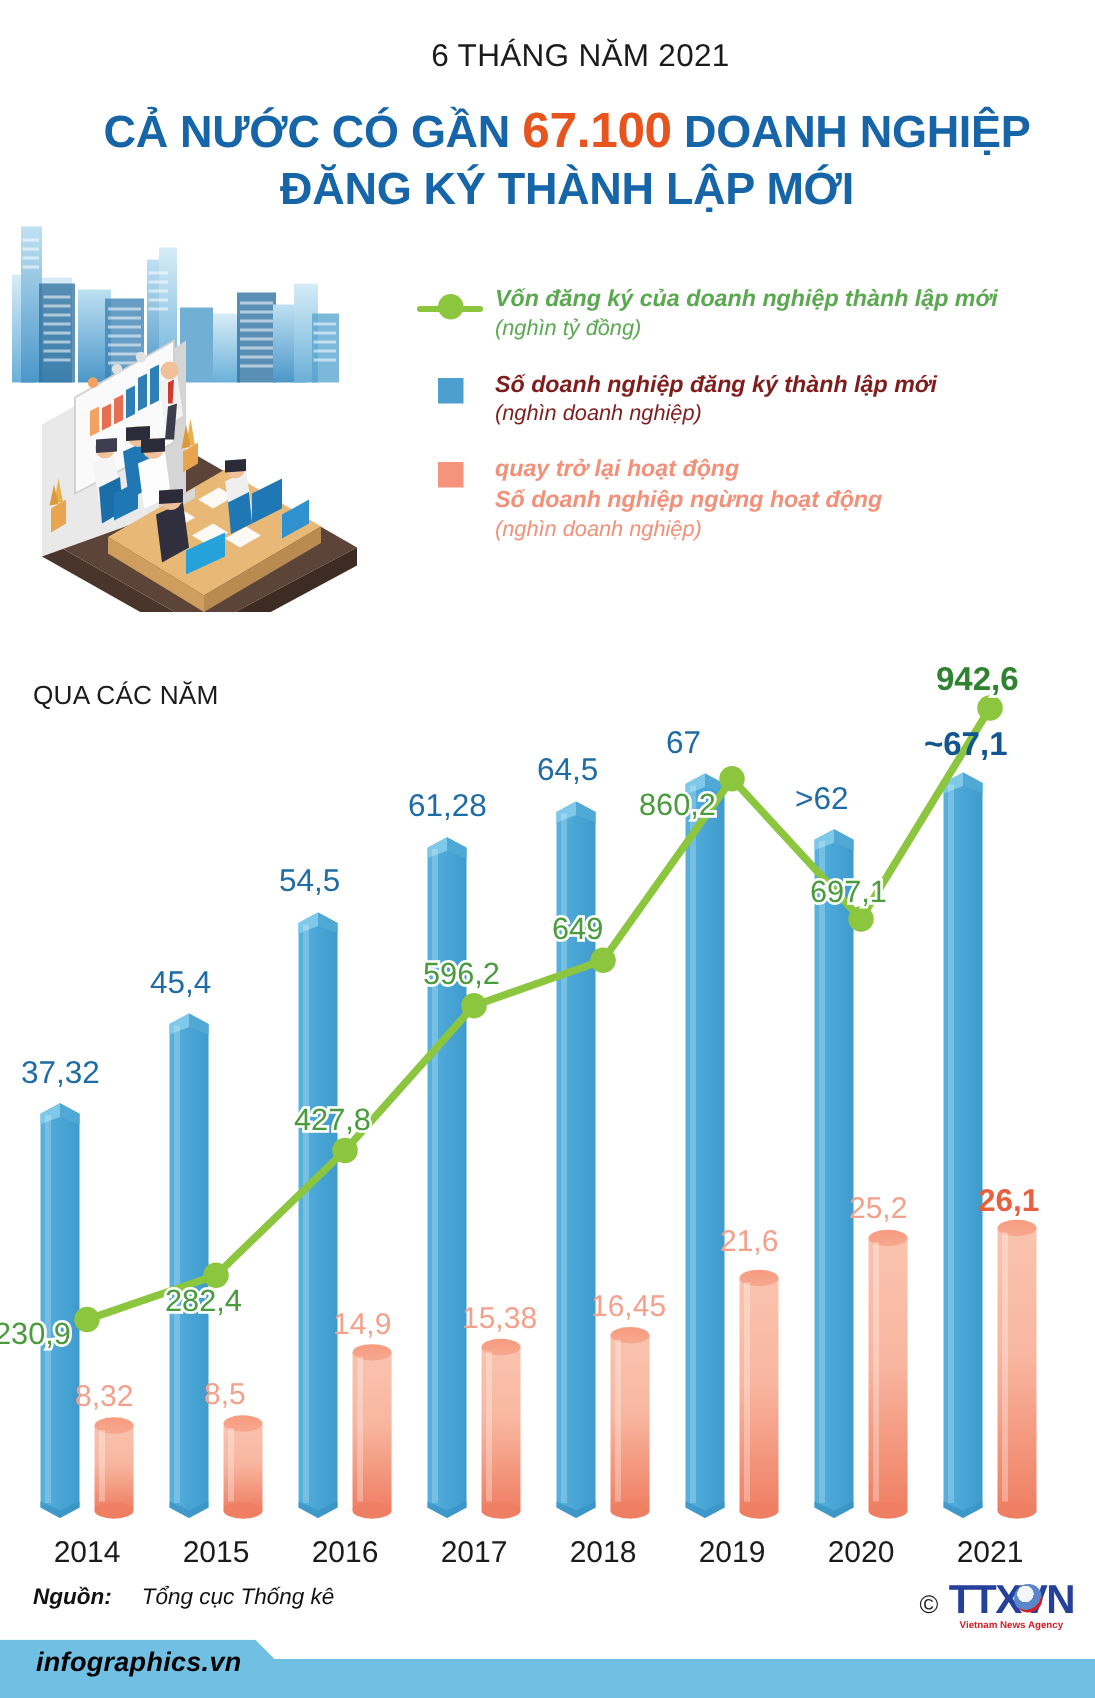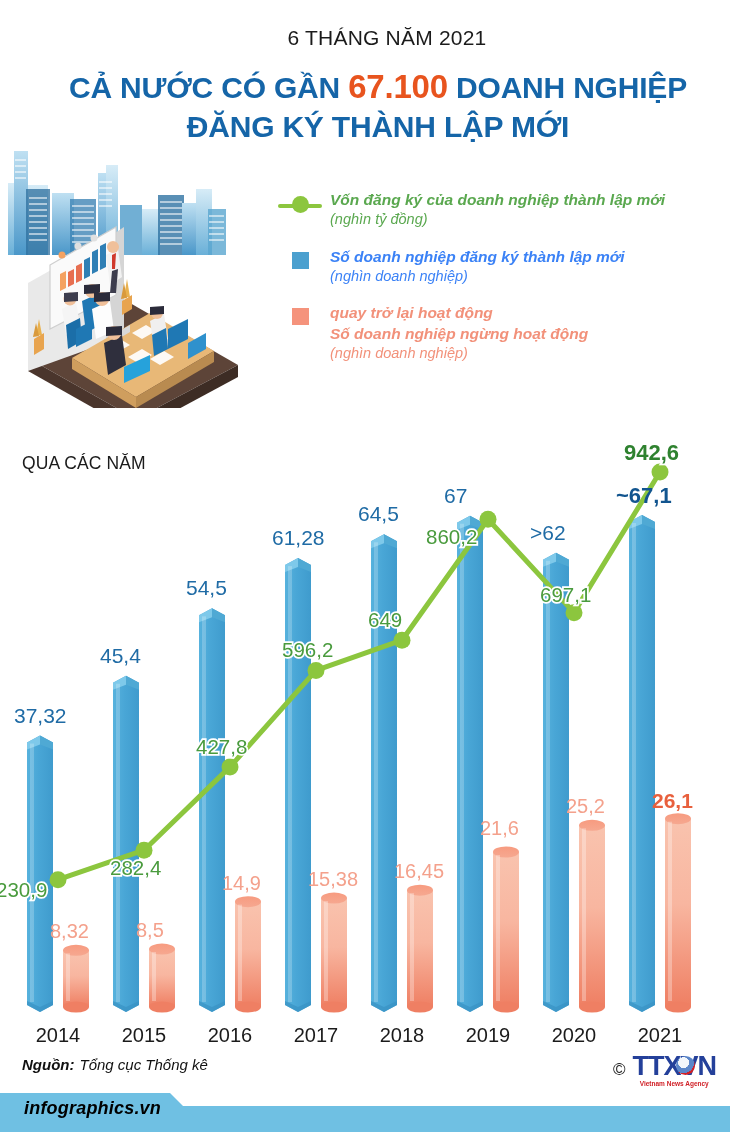--- a/index.html
+++ b/index.html
@@ -32,21 +32,21 @@
   .lg-row { position:relative; padding-left:52px; margin-bottom:17px; }
   .lg-mark { position:absolute; left:0; top:3px; width:44px; height:18px; }
   .lg-line { position:absolute; left:0; top:11px; width:44px; height:4px; background:#8cc63e; border-radius:2px; }
   .lg-dot { position:absolute; left:14px; top:3px; width:17px; height:17px; border-radius:50%; background:#8cc63e; }
   .lg-sq { position:absolute; left:14px; top:2px; width:17px; height:17px; }
   .lg-sq.blue { background:#4ba0cf; }
   .lg-sq.pink { background:#f5937c; }
   .lg-t1 { font-size:15.5px; font-weight:bold; font-style:italic; line-height:1.3; }
   .lg-t2 { font-size:14.5px; font-style:italic; line-height:1.35; }
   .green .lg-t1, .green .lg-t2 { color:#5aa84f; }
-  .blue  .lg-t1, .blue  .lg-t2 { color:#3b82f6; }
+  .blue  .lg-t1, .blue  .lg-t2 { color:#7f1d1d; }
   .pink  .lg-t1, .pink  .lg-t2 { color:#f2917a; }
 
   
   #chart-title {
     position:absolute; left:22px; top:452px; width:360px;
     font-size:17.5px; line-height:1.35; color:#1b1b1b; letter-spacing:.1px;
   }
 
   
   #chart { position:absolute; left:0; top:430px; width:730px; height:610px; }
@@ -66,21 +66,21 @@
   .vl-green {
     color:#4a9b3e; font-size:20.5px;
     -webkit-text-stroke:3.5px #fff; paint-order:stroke fill;
   }
   .vl-green.big { color:#2f8230; font-weight:bold; font-size:22px; -webkit-text-stroke:3.5px #fff; }
   .vl-green span { position:relative; }
 
   
   #source { position:absolute; left:22px; top:1056px; font-size:15px; }
   #source b { font-style:italic; font-weight:bold; color:#111; }
-  #source span { font-style:italic; color:#111; margin-left:5px; }
+  #source span { font-style:italic; color:#111; margin-left:20px; }
 
   #brand { position:absolute; right:14px; top:1050px; height:40px; display:flex; align-items:center; gap:7px; }
   #copy { font-size:17px; color:#222; }
   #ttx { font-size:27px; font-weight:bold; color:#24409a; letter-spacing:-1px; line-height:1; position:relative; }
   #ttx .vna { display:block; font-size:6.5px; font-weight:bold; color:#d02027; letter-spacing:0; text-align:center; margin-top:1px; }
   #ttx .seal { position:absolute; left:44px; top:3px; width:19px; height:19px; border-radius:50%;
                background:radial-gradient(circle at 40% 35%, #f2f6fb 0 32%, #5b86c9 33% 62%, #d02027 63% 100%); }
 
   #bottombar { position:absolute; left:0; bottom:0; width:730px; height:26px; background:#6fc0e3; }
   #bottombar .tab {

